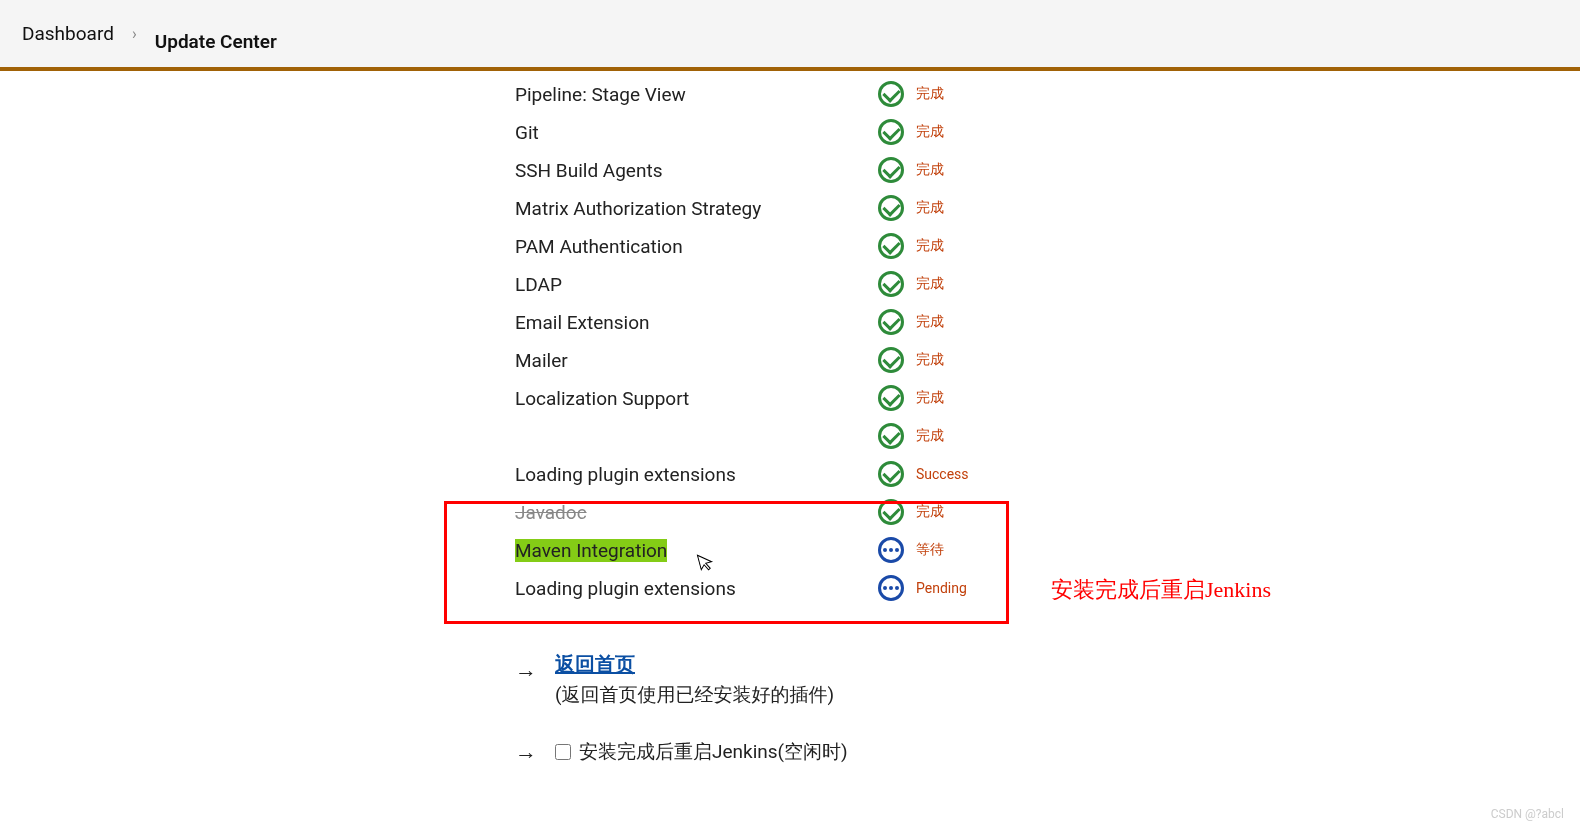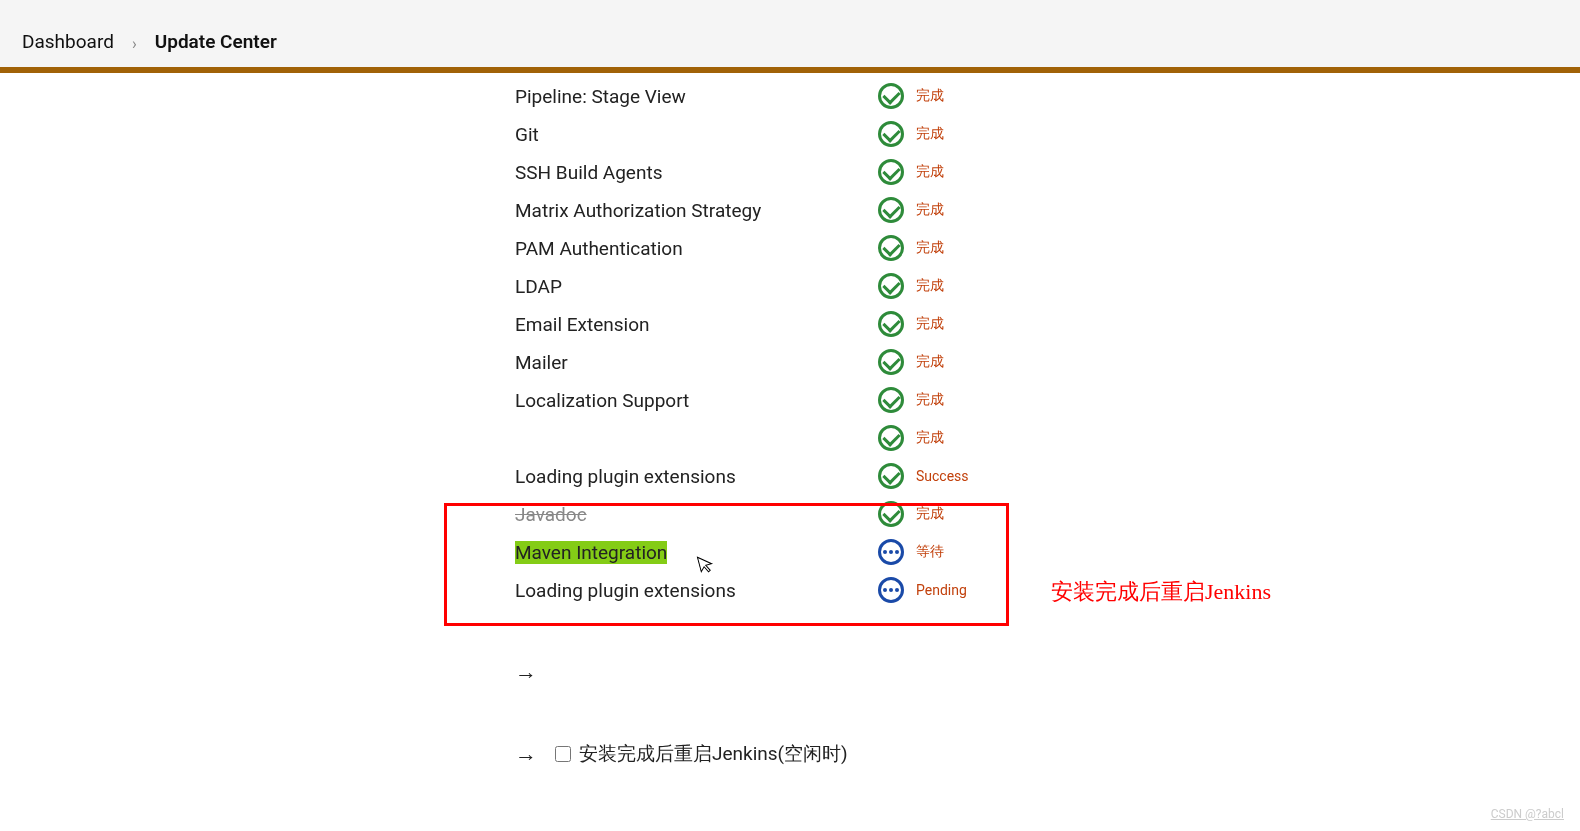--- a/index.html
+++ b/index.html
@@ -12,23 +12,23 @@
       background: #ffffff;
       width: 1580px;
       height: 831px;
       overflow: hidden;
       position: relative;
     }
     .breadcrumb-bar {
       background: #f5f5f5;
       padding: 14px 22px;
       display: flex;
-      align-items: flex-end;
+      align-items: center;
       gap: 18px;
-      border-bottom: 6px solid #a16207;
+      border-bottom: 4px solid #a16207;
     }
     .breadcrumb-item {
       font-size: 19px;
       color: #111;
       cursor: pointer;
     }
     .breadcrumb-item.current {
       font-weight: 600;
       margin-top: 16px;
     }
@@ -181,21 +181,20 @@
     .restart-label {
       font-size: 19px;
       color: #222;
     }
     .watermark {
       position: absolute;
       right: 16px;
       bottom: 10px;
       font-size: 12px;
       color: #ccc;
-      text-decoration: underline;
     }
   </style>
 </head>
 <body>
 
 <div class="breadcrumb-bar">
   <span class="breadcrumb-item">Dashboard</span>
   <span class="breadcrumb-sep">›</span>
   <span class="breadcrumb-item current">Update Center</span>
 </div>
@@ -313,20 +312,24 @@
   <div class="annotation">安装完成后重启Jenkins</div>
   <div class="cursor-pointer">
     <svg width="16" height="20" viewBox="0 0 16 20">
         <path d="M1 1 L1 16 L5 12 L8 18 L10 17 L7 11 L13 11 Z" fill="white" stroke="black" stroke-width="1"></path>
       </svg>
   </div>
 
   <div class="footer-actions" id="footer-actions">
   <div class="footer-row" style="height:60px;position:relative;">
     <span class="arrow-icon">→</span>
+    <div class="footer-content">
+      <div class="back-link">返回首页</div>
+      <div class="back-desc">(返回首页使用已经安装好的插件)</div>
+    </div>
   </div>
   <div class="footer-row" style="height:30px;position:relative;margin-top:14px;">
     <span class="arrow-icon" style="margin-top:0;">→</span>
     <div class="footer-content restart-row">
       <input type="checkbox" class="restart-checkbox" style="">
       <span class="restart-label">安装完成后重启Jenkins(空闲时)</span>
     </div>
   </div>
 </div>
 </div>

